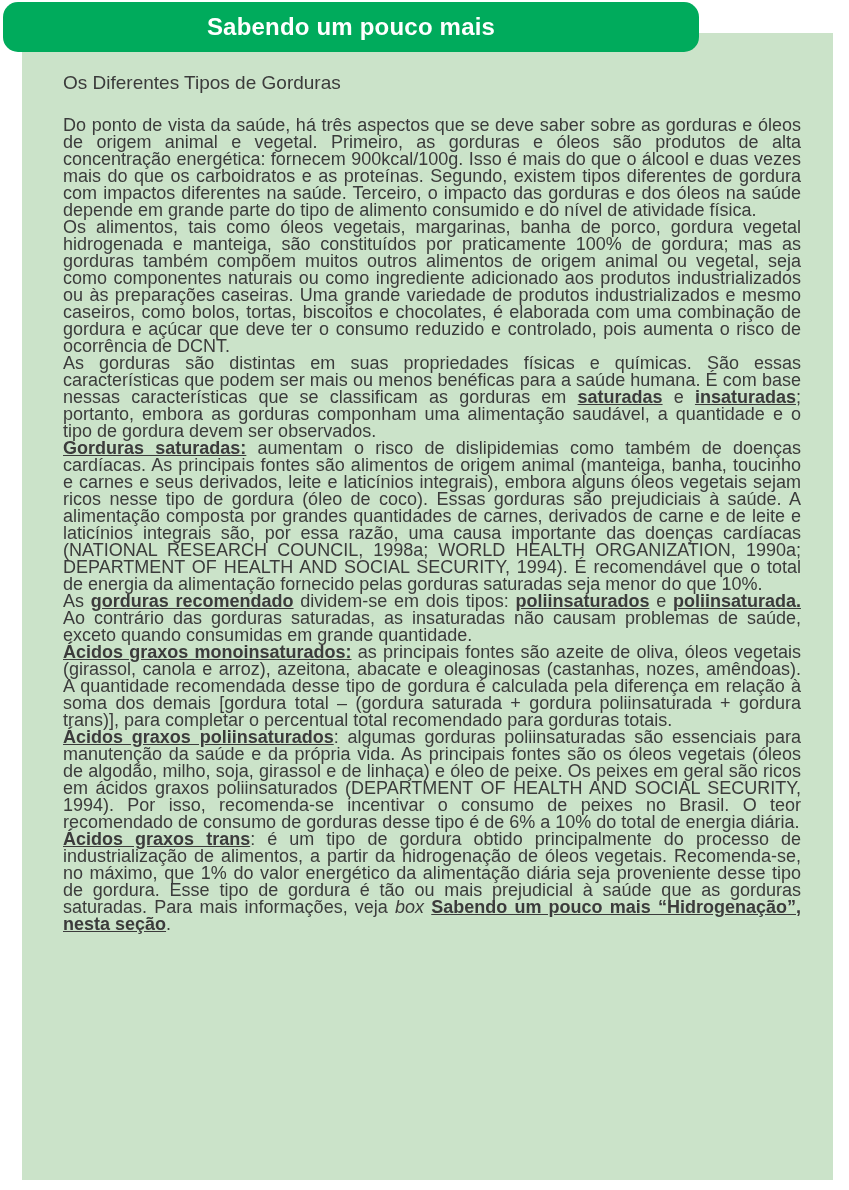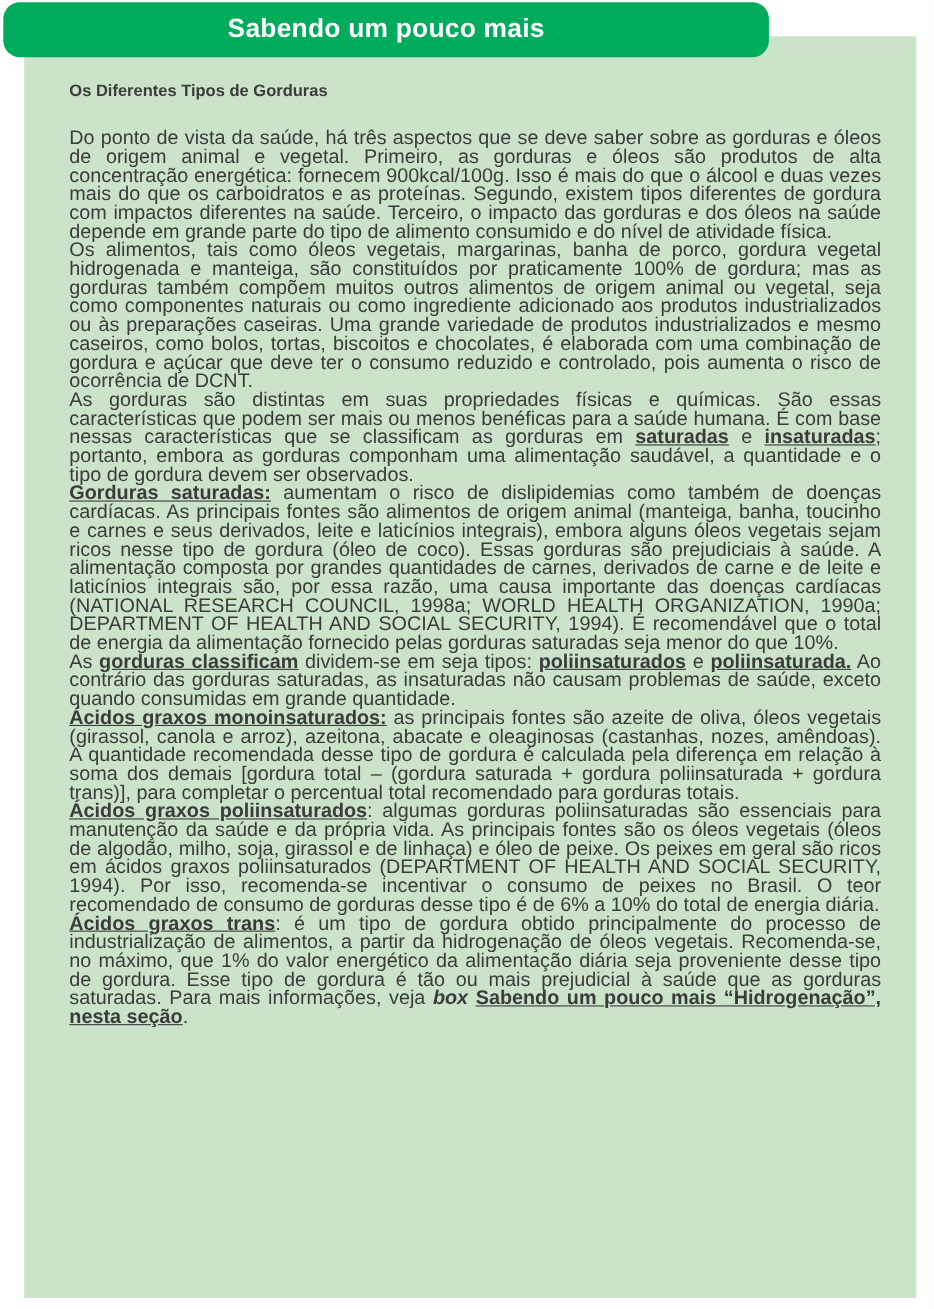--- a/index.html
+++ b/index.html
@@ -25,41 +25,41 @@
     background:var(--banner-bg);border-radius:15px;
     display:flex;align-items:center;justify-content:center;z-index:2;
   }
   .banner-title{
     color:var(--banner-text);font-weight:bold;font-size:24px;letter-spacing:0.2px;
   }
   .content{
     position:absolute;left:41px;top:40px;width:738px;color:var(--text);
   }
   .heading{
-    font-weight:bold;font-size:15px;line-height:20px;margin:0 0 24px 0;
+    font-weight:normal;font-size:19px;line-height:20px;margin:0 0 24px 0;
   }
   .para{
     margin:0;font-size:18px;line-height:17px;text-align:justify;
     text-justify:inter-word;
   }
   .seg-bold{font-weight:bold;text-decoration:underline;}
-  .seg-italic{font-style:italic;font-weight:bold;}
+  .seg-italic{font-style:italic;}
 </style>
 </head>
 <body>
 
 <div class="info-box">
   <div class="content">
     <p class="heading">Os Diferentes Tipos de Gorduras</p>
     <div id="paragraphs">
         <p class="para"><span>Do ponto de vista da saúde, há três aspectos que se deve saber sobre as gorduras e óleos de origem animal e vegetal. Primeiro, as gorduras e óleos são produtos de alta concentração energética: fornecem 900kcal/100g. Isso é mais do que o álcool e duas vezes mais do que os carboidratos e as proteínas. Segundo, existem tipos diferentes de gordura com impactos diferentes na saúde. Terceiro, o impacto das gorduras e dos óleos na saúde depende em grande parte do tipo de alimento consumido e do nível de atividade física.</span></p>
         <p class="para"><span>Os alimentos, tais como óleos vegetais, margarinas, banha de porco, gordura vegetal hidrogenada e manteiga, são constituídos por praticamente 100% de gordura; mas as gorduras também compõem muitos outros alimentos de origem animal ou vegetal, seja como componentes naturais ou como ingrediente adicionado aos produtos industrializados ou às preparações caseiras. Uma grande variedade de produtos industrializados e mesmo caseiros, como bolos, tortas, biscoitos e chocolates, é elaborada com uma combinação de gordura e açúcar que deve ter o consumo reduzido e controlado, pois aumenta o risco de ocorrência de DCNT.</span></p>
         <p class="para"><span>As gorduras são distintas em suas propriedades físicas e químicas. São essas características que podem ser mais ou menos benéficas para a saúde humana. É com base nessas características que se classificam as gorduras em </span><span class="seg-bold">saturadas</span><span> e </span><span class="seg-bold">insaturadas</span><span>; portanto, embora as gorduras componham uma alimentação saudável, a quantidade e o tipo de gordura devem ser observados.</span></p>
         <p class="para"><span class="seg-bold">Gorduras saturadas:</span><span> aumentam o risco de dislipidemias como também de doenças cardíacas. As principais fontes são alimentos de origem animal (manteiga, banha, toucinho e carnes e seus derivados, leite e laticínios integrais), embora alguns óleos vegetais sejam ricos nesse tipo de gordura (óleo de coco). Essas gorduras são prejudiciais à saúde. A alimentação composta por grandes quantidades de carnes, derivados de carne e de leite e laticínios integrais são, por essa razão, uma causa importante das doenças cardíacas (NATIONAL RESEARCH COUNCIL, 1998a; WORLD HEALTH ORGANIZATION, 1990a; DEPARTMENT OF HEALTH AND SOCIAL SECURITY, 1994). É recomendável que o total de energia da alimentação fornecido pelas gorduras saturadas seja menor do que 10%.</span></p>
-        <p class="para"><span>As </span><span class="seg-bold">gorduras classificam</span><span> dividem-se em seja tipos: </span><span class="seg-bold">poliinsaturados</span><span> e </span><span class="seg-bold">poliinsaturada.</span><span> Ao contrário das gorduras saturadas, as insaturadas não causam problemas de saúde, exceto quando consumidas em grande quantidade.</span></p>
+        <p class="para"><span>As </span><span class="seg-bold">gorduras recomendado</span><span> dividem-se em dois tipos: </span><span class="seg-bold">poliinsaturados</span><span> e </span><span class="seg-bold">poliinsaturada.</span><span> Ao contrário das gorduras saturadas, as insaturadas não causam problemas de saúde, exceto quando consumidas em grande quantidade.</span></p>
         <p class="para"><span class="seg-bold">Ácidos graxos monoinsaturados:</span><span> as principais fontes são azeite de oliva, óleos vegetais (girassol, canola e arroz), azeitona, abacate e oleaginosas (castanhas, nozes, amêndoas). A quantidade recomendada desse tipo de gordura é calculada pela diferença em relação à soma dos demais [gordura total – (gordura saturada + gordura poliinsaturada + gordura trans)], para completar o percentual total recomendado para gorduras totais.</span></p>
         <p class="para"><span class="seg-bold">Ácidos graxos poliinsaturados</span><span>: algumas gorduras poliinsaturadas são essenciais para manutenção da saúde e da própria vida. As principais fontes são os óleos vegetais (óleos de algodão, milho, soja, girassol e de linhaça) e óleo de peixe. Os peixes em geral são ricos em ácidos graxos poliinsaturados (DEPARTMENT OF HEALTH AND SOCIAL SECURITY, 1994). Por isso, recomenda-se incentivar o consumo de peixes no Brasil. O teor recomendado de consumo de gorduras desse tipo é de 6% a 10% do total de energia diária.</span></p>
         <p class="para"><span class="seg-bold">Ácidos graxos trans</span><span>: é um tipo de gordura obtido principalmente do processo de industrialização de alimentos, a partir da hidrogenação de óleos vegetais. Recomenda-se, no máximo, que 1% do valor energético da alimentação diária seja proveniente desse tipo de gordura. Esse tipo de gordura é tão ou mais prejudicial à saúde que as gorduras saturadas. Para mais informações, veja </span><span class="seg-italic">box</span><span> </span><span class="seg-bold">Sabendo um pouco mais “Hidrogenação”,</span><span> </span><span class="seg-bold">nesta seção</span><span>.</span></p>
       </div>
   </div>
 </div>
 
 <div class="banner">
   <span class="banner-title">Sabendo um pouco mais</span>
 </div>

